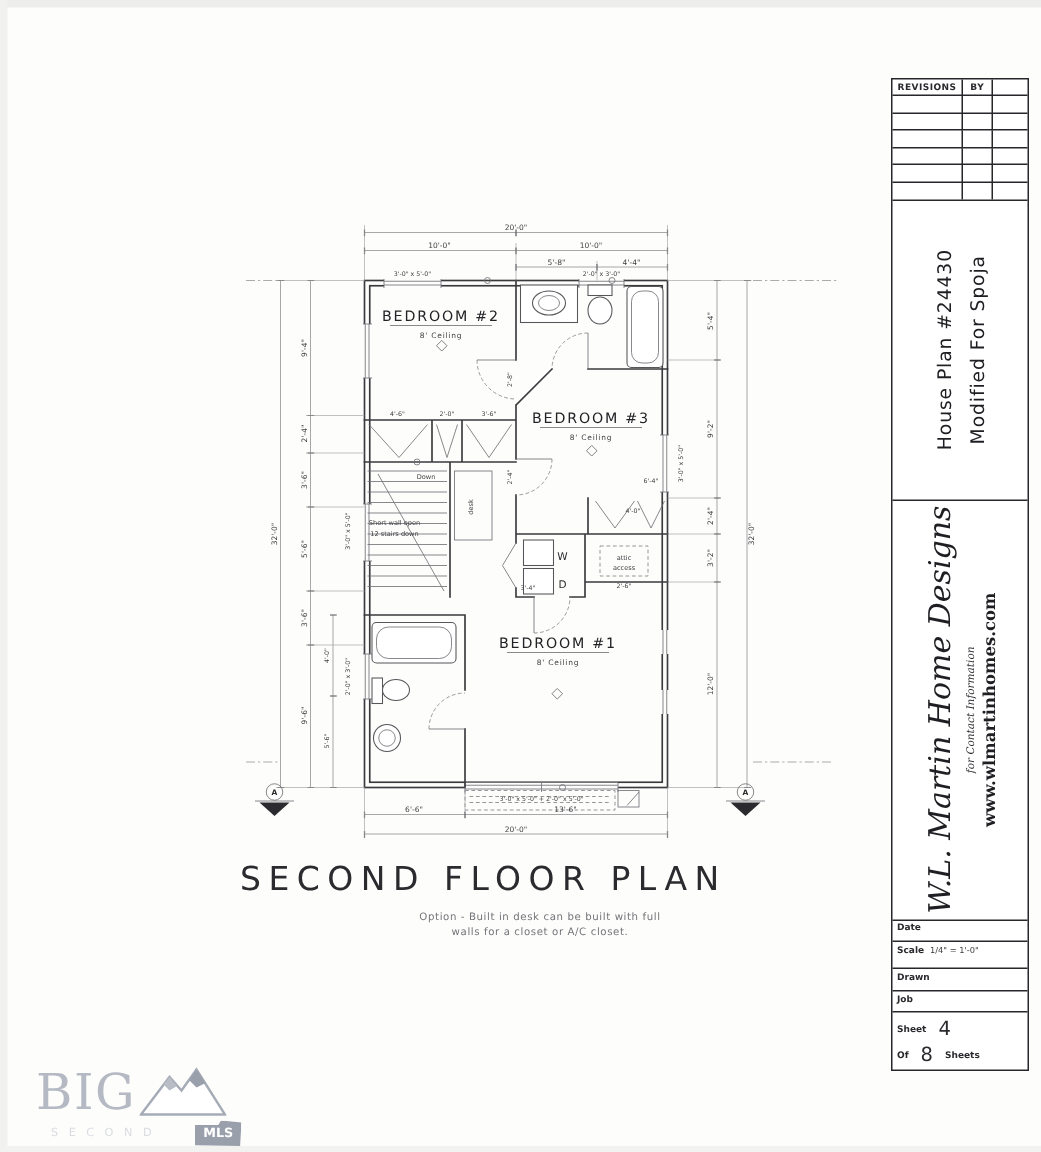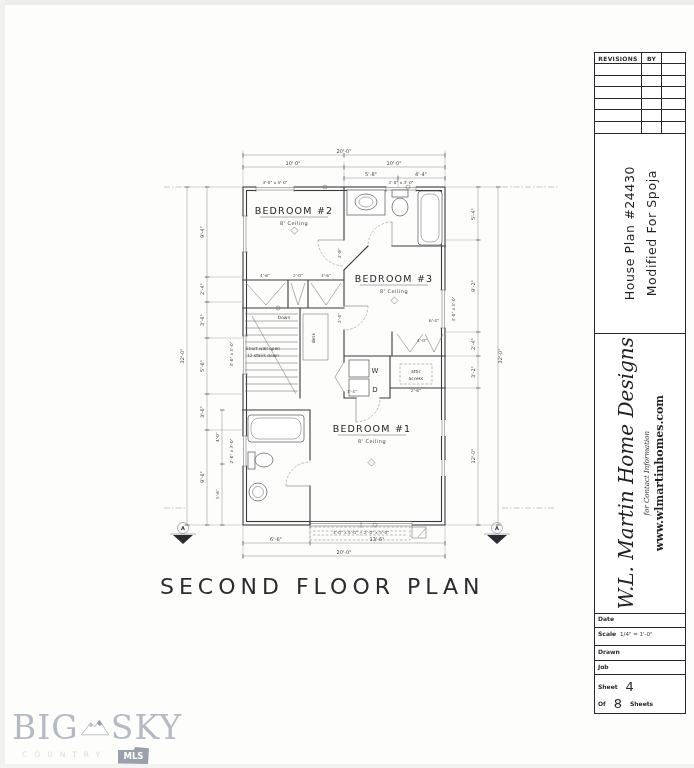--- a/index.html
+++ b/index.html
@@ -58,21 +58,21 @@
   .sec-fields{position:absolute;top:560px;left:0;right:0;bottom:0;display:flex;flex-direction:column;}
   .frow{border-bottom:1px solid #27272b;font-size:6px;font-weight:bold;color:#2b2b2f;
         padding:2px 3px;display:flex;align-items:flex-start;gap:4px;}
   .frow.f-date{height:12px;}.frow.f-scale{height:15px;}.frow.f-drawn{height:11px;}.frow.f-job{height:11px;}
   .fval{font-weight:normal;font-size:5.5px;color:#3a3a3e;margin-top:1px;}
   .fsheet{flex:1;border-bottom:none;padding:2px 3px;font-size:6px;font-weight:bold;color:#2b2b2f;}
   .fsheet .srow{display:flex;align-items:center;gap:8px;margin-top:2px;}
   .big-num{font-size:13px;font-weight:normal;}
 
   
-  .bigsky{position:absolute;left:12px;top:710px;width:170px;height:56px;}
+  .bigsky{position:absolute;left:24px;top:710px;width:170px;height:56px;}
   .bs-row{display:flex;align-items:flex-end;gap:2px;}
   .bs-word{font-family:"DejaVu Serif",serif;font-size:33px;line-height:1;color:#b4b9c3;letter-spacing:1px;}
   .bs-country{position:absolute;left:10px;top:40px;font-size:7.5px;letter-spacing:7px;color:#dadce1;}
   .bs-mls{position:absolute;left:106px;top:37px;width:31px;height:17px;background:#99a0ac;color:#fff;
           font-size:8.5px;font-weight:bold;display:flex;align-items:center;justify-content:center;
           clip-path:polygon(0 18%,50% 18%,56% 0,100% 8%,97% 100%,0 97%);}
 </style>
 </head>
 <body>
 
@@ -308,20 +308,24 @@
     </g>
     <g>
       <line class="thin" x1="324" y1="404" x2="350" y2="404"></line>
       <circle class="thin" cx="337" cy="398" r="5.5" fill="#fff"></circle>
       <text class="marker-txt" x="337" y="398.5">A</text>
       <polygon class="marker-tri" points="327,405 347,405 337,414"></polygon>
     </g>
   </svg>
 
   <div class="plan-title">SECOND FLOOR PLAN</div>
+  <div class="plan-note">
+    <div>Option - Built in desk can be built with full</div>
+    <div>walls for a closet or A/C closet.</div>
+  </div>
 
   <div class="tblock">
 
     <div class="rev">
       <div class="rev-row">
         <div>REVISIONS</div>
         <div>BY</div>
         <div></div>
       </div>
       <div class="rev-row">
@@ -398,18 +402,17 @@
   </div>
 
   <div class="bigsky">
     <div class="bs-row">
       <span class="bs-word">BIG</span>
       <svg width="58" height="34" viewBox="0 0 58 34">
         <polygon points="1,33 20,8 28,17 38,3 57,33" fill="#ffffff" stroke="#a6acb7" stroke-width="1.6"></polygon>
         <polygon points="38,3 44,12 38,15 33,10" fill="#99a0ac"></polygon>
         <polygon points="20,8 25,14 20,17 16,13" fill="#b8bdc6"></polygon>
       </svg>
-      <span class="bs-word">SKY</span>
     </div>
-    <div class="bs-country">COUNTRY</div>
+    <div class="bs-country">SECOND</div>
     <div class="bs-mls">MLS</div>
   </div>
 </div>
 
 </body></html>

